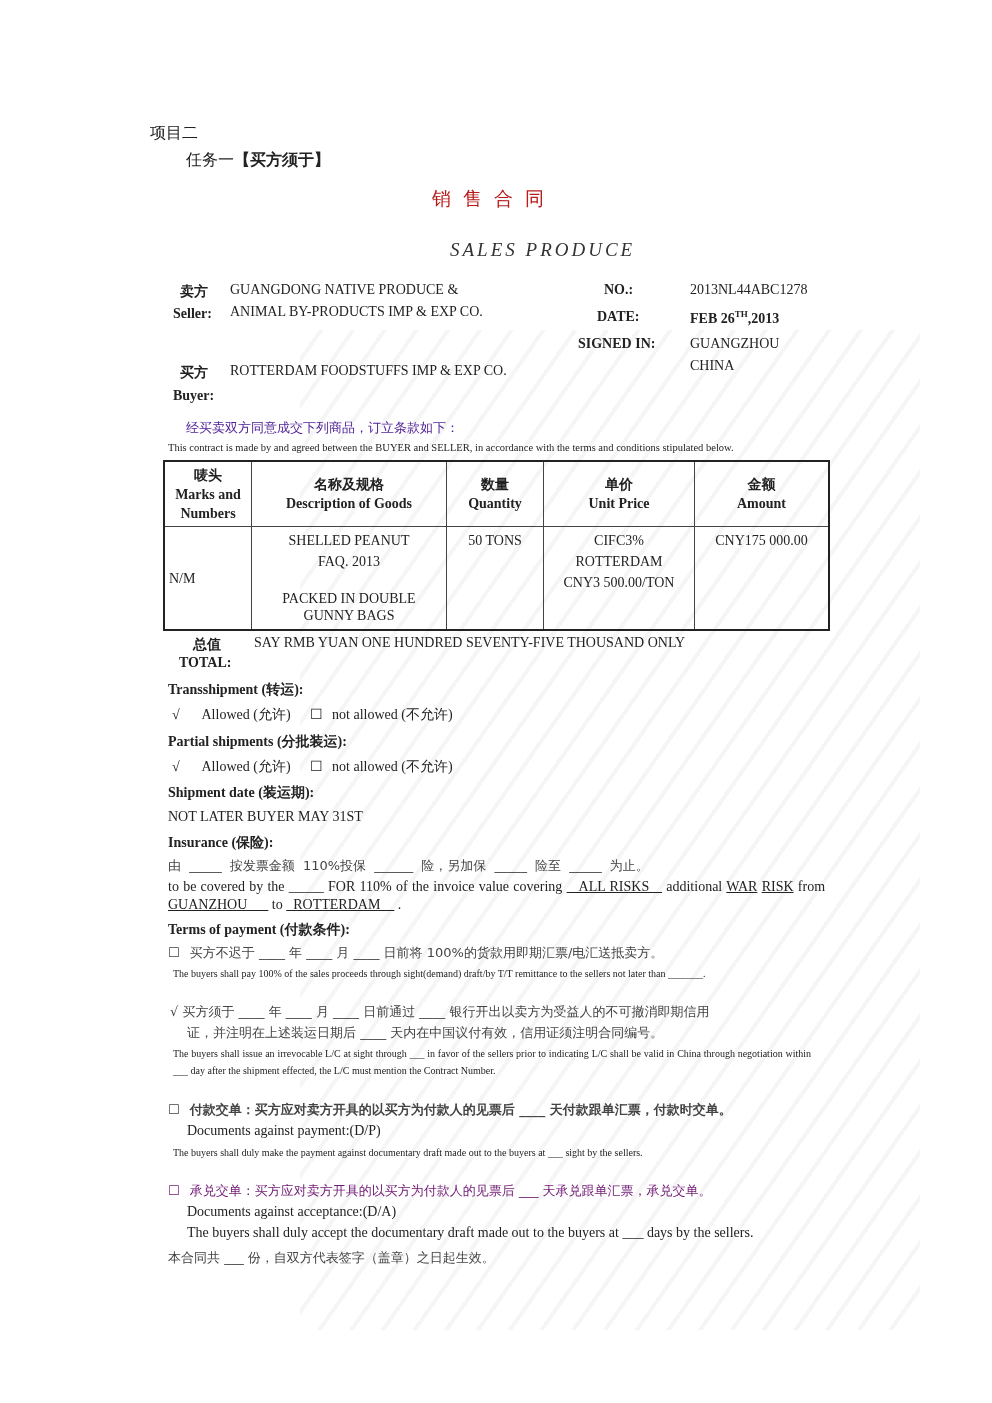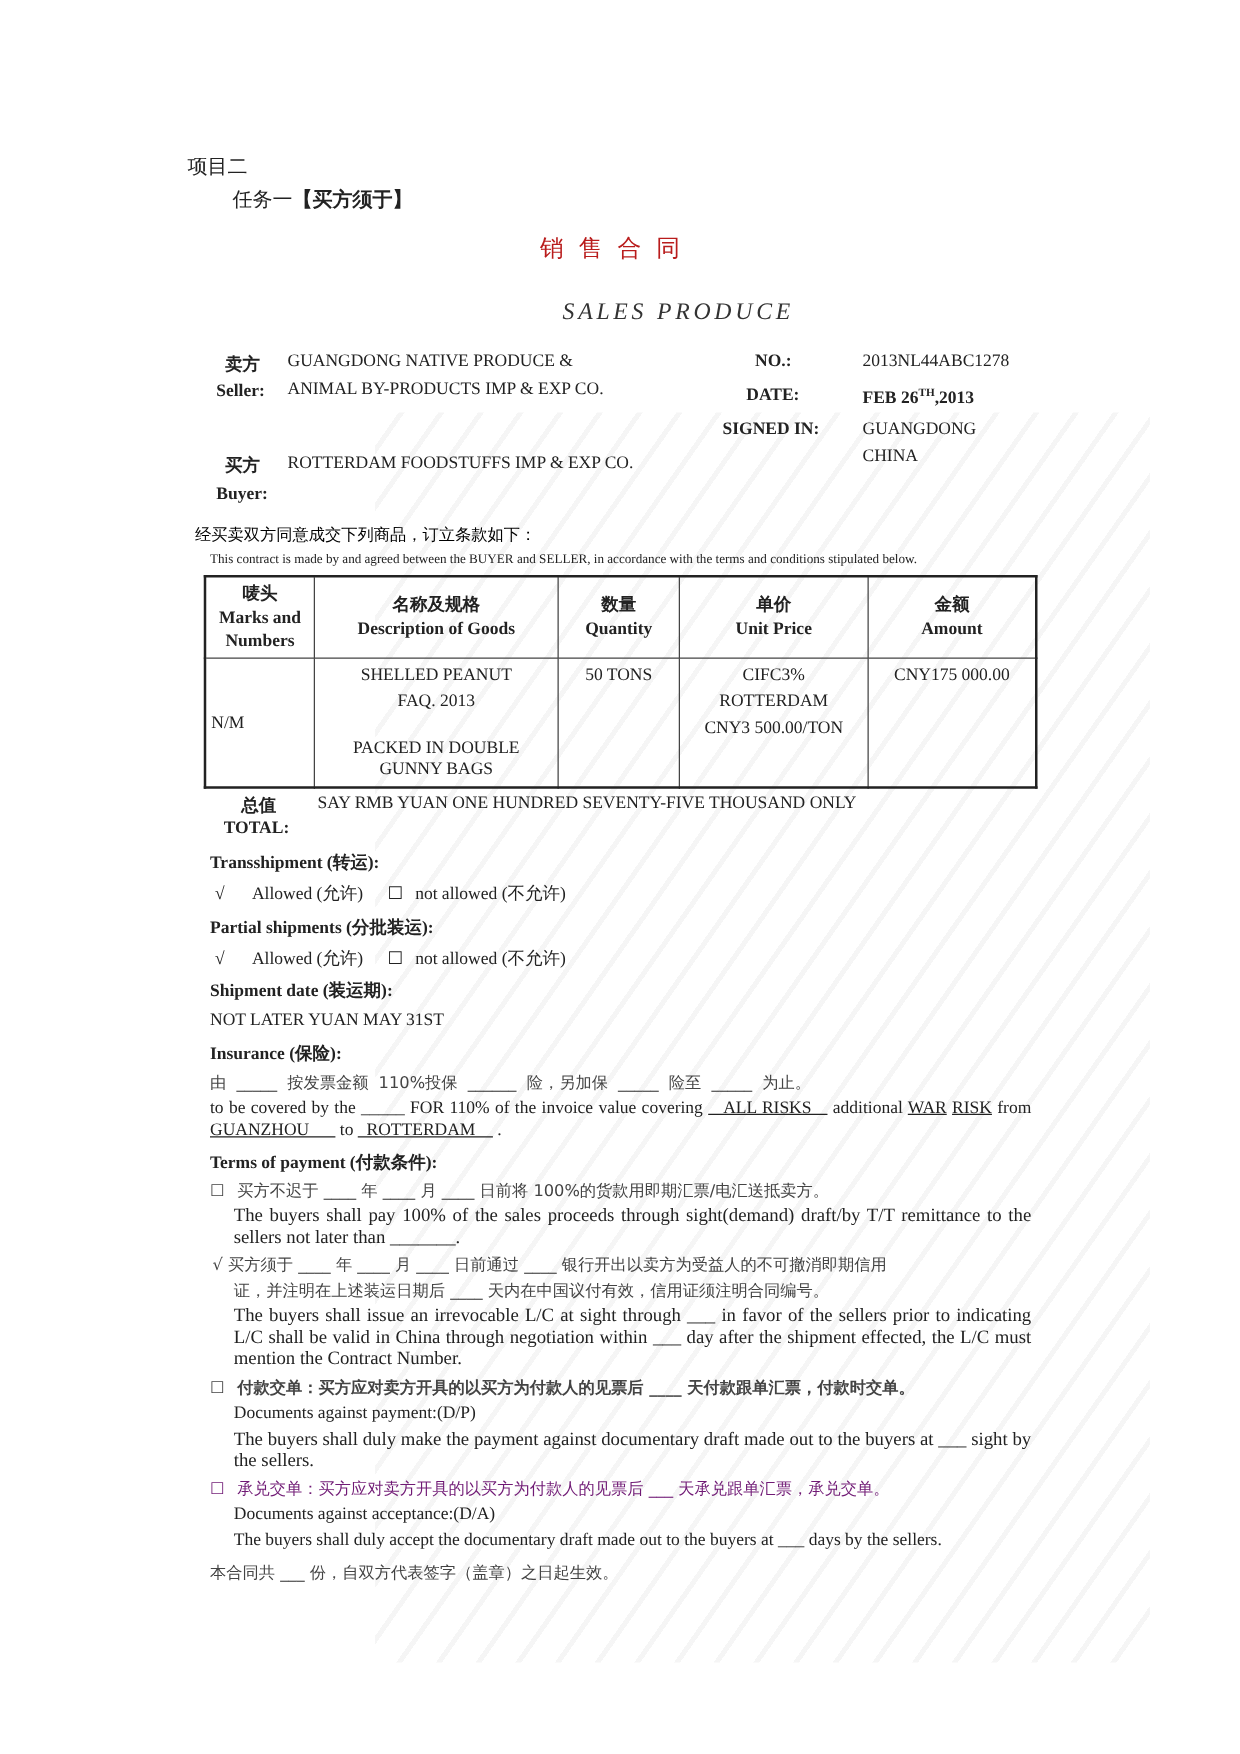--- a/index.html
+++ b/index.html
@@ -12,21 +12,21 @@
                background: repeating-linear-gradient(-55deg, rgba(200,200,200,0.0) 0 22px, rgba(200,200,200,0.25) 22px 26px);
                pointer-events: none; transform: skewY(0deg); opacity: 0.7; }
   .title-cn { font-size: 19px; letter-spacing: 12px; color: #b91c1c; }
   .title-en { font-size: 19px; font-style: italic; letter-spacing: 3px; color: #333; }
   table.goods { position: absolute; left: 163px; top: 460px; width: 667px; border-collapse: collapse;
                 border: 2px solid #222; font-size: 14px; }
   table.goods td, table.goods th { border: 1px solid #444; text-align: center; vertical-align: top; padding: 3px 4px; }
   table.goods th { font-weight: bold; height: 58px; vertical-align: middle; line-height: 19px; }
   table.goods td { height: 96px; line-height: 21px; }
   .u { text-decoration: underline; }
-  .para { position: absolute; left: 187px; width: 638px; text-align: justify; line-height: 17px; font-size: 15px; }
+  .para { position: absolute; left: 173px; width: 638px; text-align: justify; line-height: 17px; font-size: 10px; }
   .chk { display: inline-block; width: 14px; }
 </style>
 </head>
 <body>
 
 <div class="watermark"></div>
 
 <div class="abs cn" style="left:150px;top:123px;font-size:16px;">项目二</div>
 <div class="abs cn" style="left:186px;top:150px;font-size:16px;">
   <span>任务一</span><span class="b">【买方须于】</span>
@@ -41,24 +41,24 @@
 
 <div class="abs cn b" style="left:180px;top:364px;">买方</div>
 <div class="abs b" style="left:173px;top:388px;">Buyer:</div>
 <div class="abs" style="left:230px;top:363px;">ROTTERDAM FOODSTUFFS IMP &amp; EXP CO.</div>
 
 <div class="abs b" style="left:604px;top:282px;">NO.:</div>
 <div class="abs" style="left:690px;top:282px;">2013NL44ABC1278</div>
 <div class="abs b" style="left:597px;top:309px;">DATE:</div>
 <div class="abs" style="left:690px;top:309px;font-weight:bold;"><span>FEB 26</span><sup style="font-size:9px;">TH</sup><span>,2013</span></div>
 <div class="abs b" style="left:578px;top:336px;">SIGNED IN:</div>
-<div class="abs" style="left:690px;top:336px;">GUANGDONG</div>
+<div class="abs" style="left:690px;top:336px;">GUANGZHOU</div>
 <div class="abs" style="left:690px;top:358px;">CHINA</div>
 
-<div class="abs cn" style="left:156px;top:419px;font-size:13px;color:#000000;">经买卖双方同意成交下列商品，订立条款如下：</div>
+<div class="abs cn" style="left:186px;top:419px;font-size:13px;color:#4c1d95;">经买卖双方同意成交下列商品，订立条款如下：</div>
 <div class="abs" style="left:168px;top:442px;font-size:10.5px;">This contract is made by and agreed between the BUYER and SELLER, in accordance with the terms and conditions stipulated below.</div>
 
 <table class="goods">
   <tbody>
       <tr>
     <th style="width:78px;">
           <div class="cn">唛头</div>
           <div>Marks and</div>
           <div>Numbers</div>
         </th>
@@ -112,21 +112,21 @@
 
 <div class="abs b" style="left:168px;top:733px;">Partial shipments (分批装运):</div>
 <div class="abs" style="left:172px;top:758px;">
   <span class="chk">√</span>
   <span style="margin-left:12px;">Allowed (允许)</span>
   <span style="margin-left:16px;">☐</span>
   <span style="margin-left:6px;">not allowed (不允许)</span>
 </div>
 
 <div class="abs b" style="left:168px;top:784px;">Shipment date (装运期):</div>
-<div class="abs" style="left:168px;top:809px;">NOT LATER YUAN MAY 31ST</div>
+<div class="abs" style="left:168px;top:809px;">NOT LATER BUYER MAY 31ST</div>
 
 <div class="abs b" style="left:168px;top:834px;">Insurance (保险):</div>
 <div class="abs cn" style="left:168px;top:857px;font-size:13px;color:#444;word-spacing:4px;">由 _____ 按发票金额 110%投保 ______ 险，另加保 _____ 险至 _____ 为止。</div>
 <div class="abs" style="left:168px;top:878px;width:657px;text-align:justify;line-height:18px;white-space:normal;"><span>to be covered by the _____ FOR 110% of the invoice value covering </span><span class="u" style="white-space:pre;">   ALL RISKS   </span><span> additional </span><span class="u">WAR</span> <span class="u">RISK</span><span> from </span><span class="u" style="white-space:pre;">GUANZHOU      </span><span> to </span><span class="u" style="white-space:pre;">  ROTTERDAM    </span><span> .</span></div>
 
 <div class="abs b" style="left:168px;top:921px;">Terms of payment (付款条件):</div>
 
 <div class="abs cn" style="left:168px;top:944px;font-size:13px;color:#444;">
   <span>☐</span>
   <span style="margin-left:6px;">买方不迟于 ____ 年 ____ 月 ____ 日前将 100%的货款用即期汇票/电汇送抵卖方。</span>

